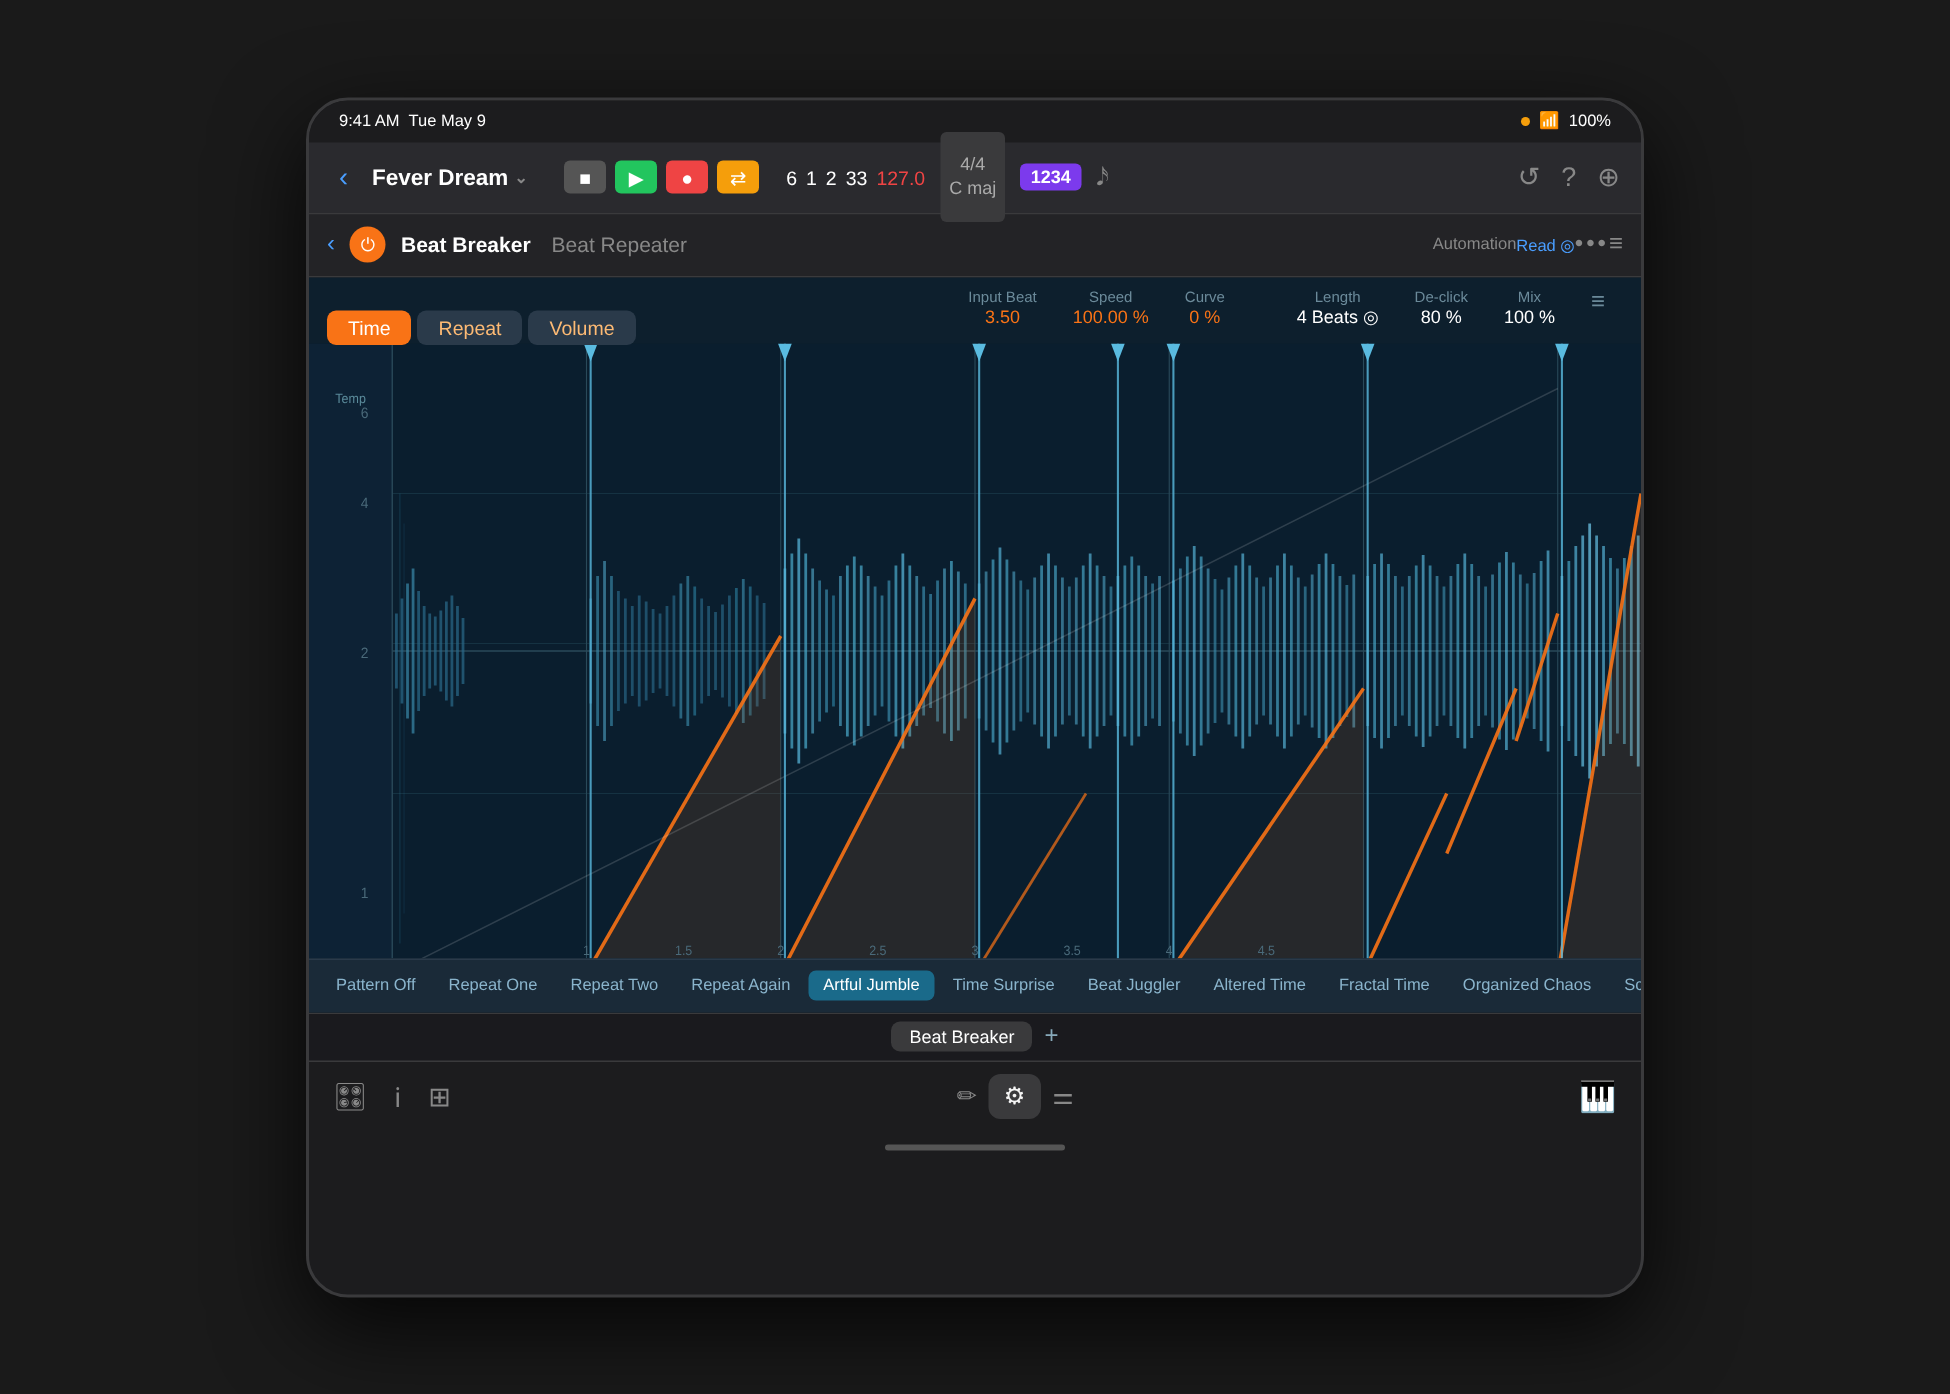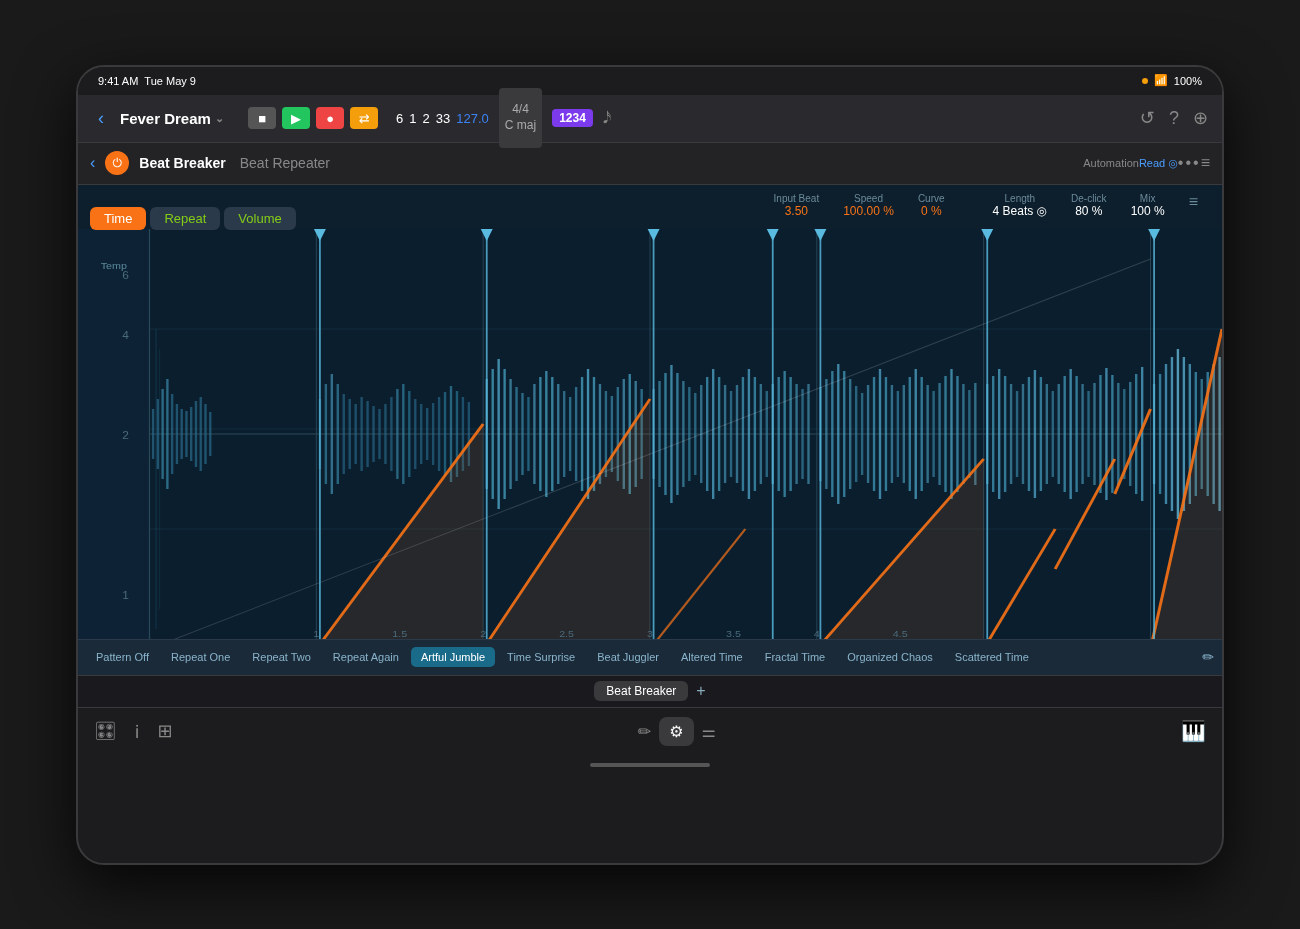--- a/index.html
+++ b/index.html
@@ -7,21 +7,21 @@
       background: #1a1a1a;
       display: flex;
       justify-content: center;
       align-items: center;
       width: 1300px;
       height: 929px;
       font-family: -apple-system, BlinkMacSystemFont, 'SF Pro Display', sans-serif;
     }
 
     .device-frame {
-      width: 1148px;
+      width: 892px;
       height: 800px;
       background: #1c1c1e;
       border-radius: 28px;
       border: 2px solid #3a3a3c;
       overflow: hidden;
       position: relative;
       box-shadow: 0 20px 60px rgba(0,0,0,0.8);
     }
 
     
@@ -87,21 +87,21 @@
     .pos-num { color: #fff; font-weight: 500; }
     .time-sig {
       background: #3a3a3c;
       border-radius: 4px;
       padding: 14px 6px;
       font-size: 12px;
       color: #aaa;
       line-height: 1.3;
       text-align: center;
     }
-    .bpm { color: #3b82f6; font-size: 13px; font-weight: 500; }
+    .bpm { color: #ef4444; font-size: 13px; font-weight: 500; }
     .scene-badge {
       background: #7c3aed;
       border-radius: 4px;
       padding: 2px 7px;
       font-size: 12px;
       color: #fff;
       font-weight: 600;
     }
     .metronome-icon { color: #888; font-size: 16px; }
     .transport-right { margin-left: auto; display: flex; gap: 14px; align-items: center; }
@@ -158,21 +158,21 @@
     .tab-btn {
       padding: 4px 14px;
       border-radius: 6px;
       font-size: 13px;
       font-weight: 500;
       cursor: pointer;
       border: none;
       outline: none;
     }
     .tab-active { background: #f97316; color: #fff; }
-    .tab-inactive { background: #2a3a4a; color: #84cc16; }
+    .tab-inactive { background: #2a3a4a; color: #fdba74; }
 
     
     .param-strip {
       position: absolute;
       top: 8px;
       right: 24px;
       display: flex;
       gap: 24px;
       align-items: flex-start;
       z-index: 10;

